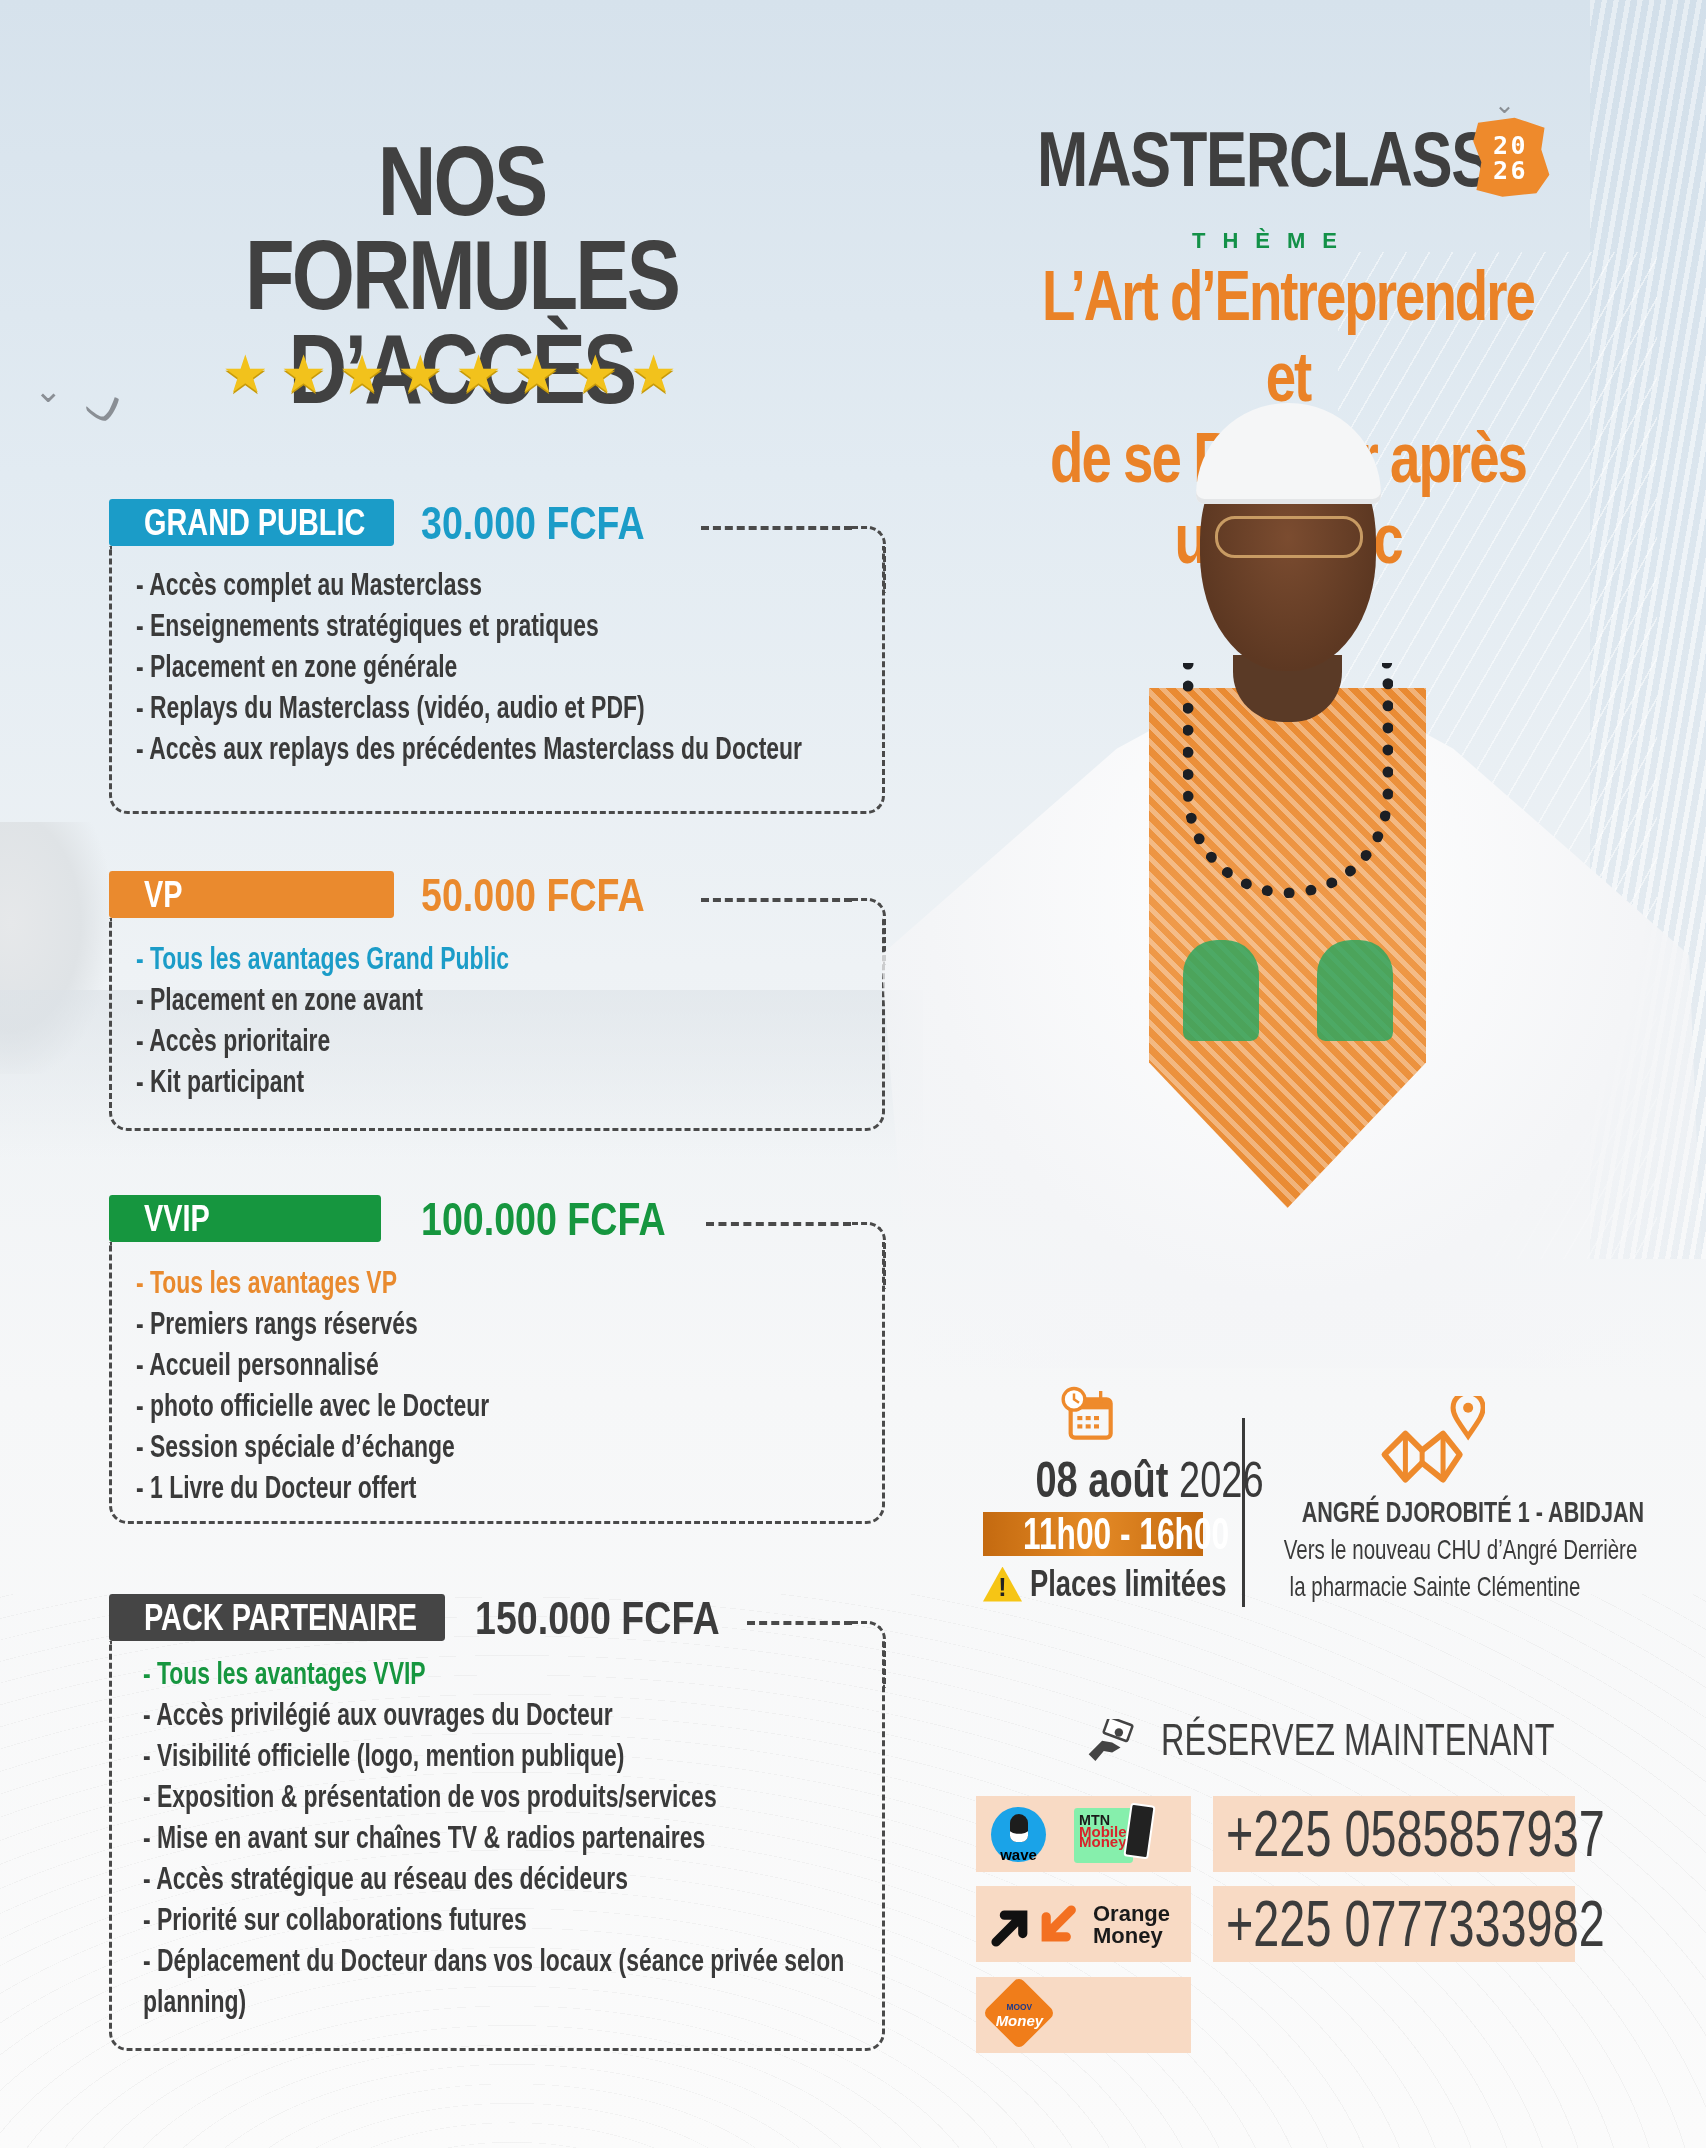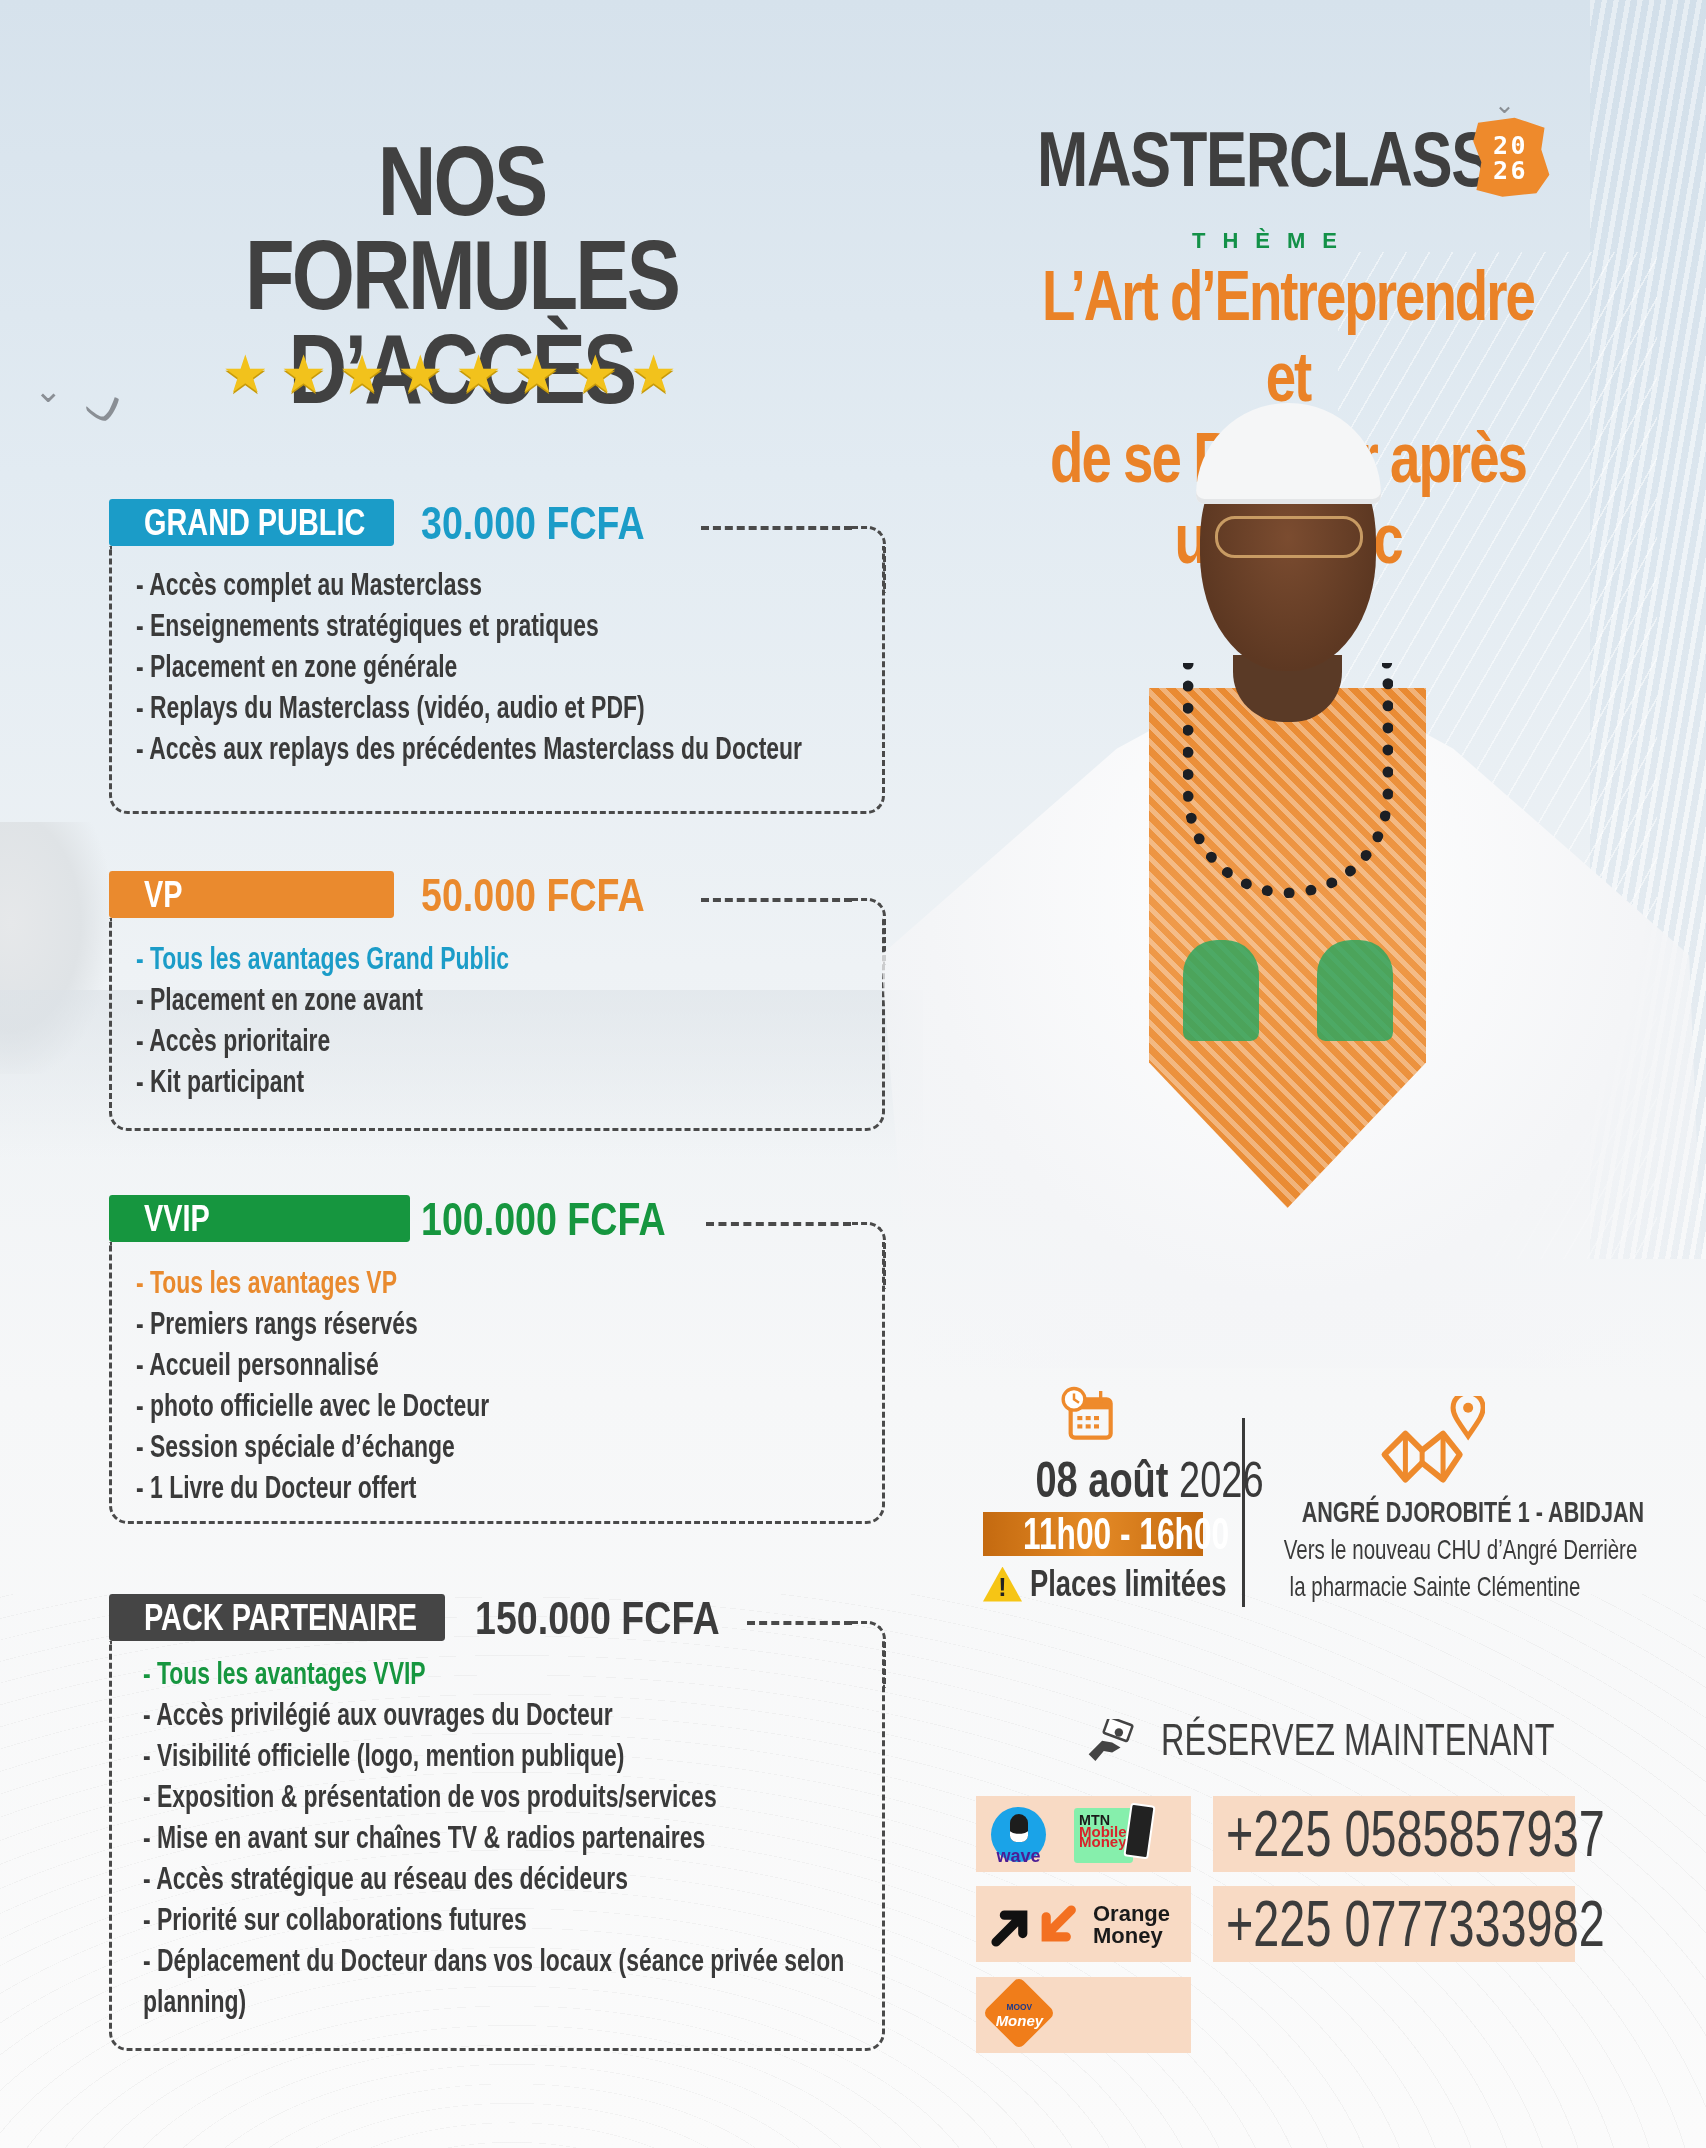--- a/index.html
+++ b/index.html
@@ -176,21 +176,21 @@
   .pay-row { position: absolute; left: 976px; width: 599px; height: 76px; }
   .pay-logos { position: absolute; left: 0; top: 0; width: 215px; height: 76px; background: #f8dac4; }
   .pay-phone {
     position: absolute; left: 237px; top: 0; width: 362px; height: 76px; background: #f8dac4;
     font-size: 65px; font-weight: 400; color: #3c3c3c; line-height: 76px; padding-left: 13.4px;
   }
   .pay-phone span { display: inline-block; transform: scaleX(0.72); transform-origin: left center; white-space: nowrap; }
 
   .logo-wave {
     position: absolute; left: 15px; top: 11px; width: 64px; height: 64px; border-radius: 50%;
-    background: #1aa3e8; color: #4c1d95; font-size: 18px; font-weight: 700; text-align: center;
+    background: #1aa3e8; color: #000000; font-size: 15px; font-weight: 700; text-align: center;
     padding-top: 39px; height: 55px; width: 55px;
   }
   .logo-wave::before {
     content: ""; position: absolute; left: 18.5px; top: 6.7px; width: 18.5px; height: 28.5px; background: #1d1d1d;
     border-radius: 9.2px 9.2px 6.7px 6.7px; box-shadow: inset 0 -11.7px 0 -3.4px #fff;
   }
   .logo-mtn {
     position: absolute; left: 98px; top: 11.7px; width: 59px; height: 55px; background: #86efac;
     border-radius: 3.4px; font-weight: 700; padding: 5px 0 0 5px;
   }
@@ -267,21 +267,21 @@
   <div class="tier-box" style="top:47px;width:776px;height:213px"></div>
   <ul class="feat-list" style="top:67px">
     <li style="color:#1b9cc8">- Tous les avantages Grand Public</li>
     <li>- Placement en zone avant</li>
     <li>- Accès prioritaire</li>
     <li>- Kit participant</li>
   </ul>
 </div>
 
 <div class="tier" style="top:1195px;height:329px">
-  <div class="tier-badge" style="width:301px;background:#16963f"><span>VVIP</span></div>
+  <div class="tier-badge" style="width:272px;background:#16963f"><span>VVIP</span></div>
   <div class="tier-price" style="left:312px;color:#16963f">100.000 FCFA</div>
   <div class="tier-dash-top" style="left:597px;width:145px"></div>
   <div class="tier-box-right" style="left:743px;top:27px;height:67px;border-left:none;border-bottom:none"></div>
   <div class="tier-box" style="top:47px;width:776px;height:282px"></div>
   <ul class="feat-list" style="top:67px">
     <li style="color:#e98a2e">- Tous les avantages VP</li>
     <li>- Premiers rangs réservés</li>
     <li>- Accueil personnalisé</li>
     <li>- photo officielle avec le Docteur</li>
     <li>- Session spéciale d’échange</li>

